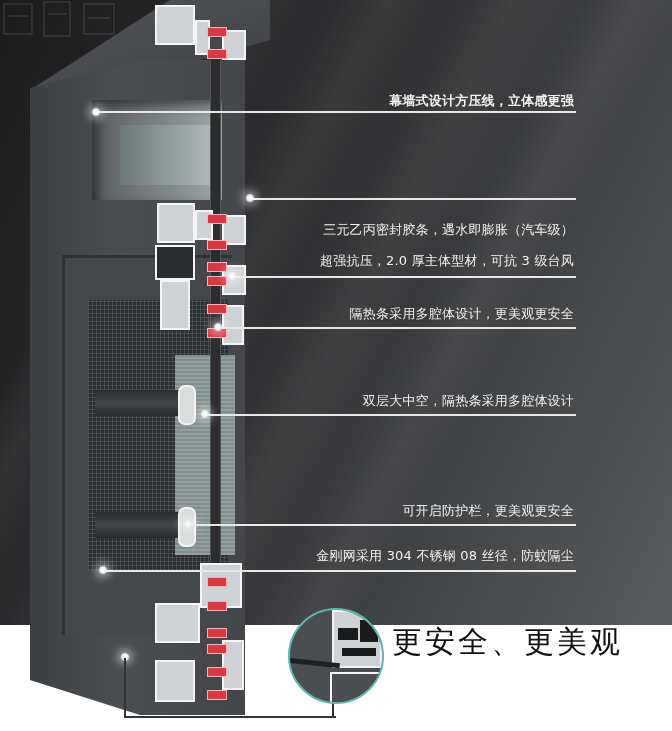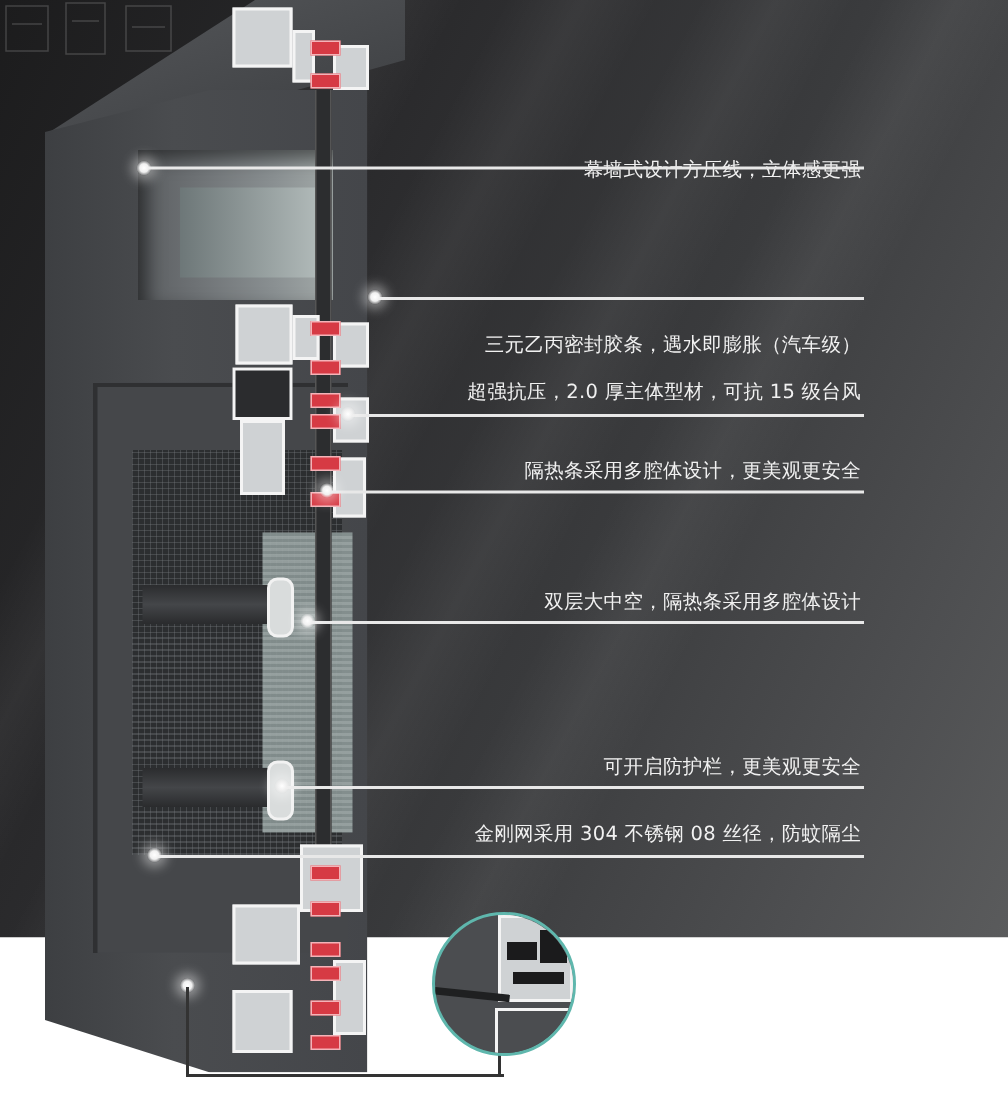--- a/index.html
+++ b/index.html
@@ -113,31 +113,31 @@
   <div class="profile" style="left:155px;top:660px;width:40px;height:42px;"></div>
   <div class="profile" style="left:222px;top:640px;width:22px;height:50px;"></div>
   <div class="seal" style="left:207px;top:577px;"></div>
   <div class="seal" style="left:207px;top:601px;"></div>
   <div class="seal" style="left:207px;top:628px;"></div>
   <div class="seal" style="left:207px;top:644px;"></div>
   <div class="seal" style="left:207px;top:667px;"></div>
   <div class="seal" style="left:207px;top:690px;"></div>
 
   <div class="callout" style="top:0;">
-    <span class="callout-text" style="top:104px;">幕墙式设计方压线，立体感更强</span>
+    <span class="callout-text" style="top:92px;font-weight:bold;">幕墙式设计方压线，立体感更强</span>
     <div class="callout-line" style="top:111px;left:96px;width:480px;"></div>
     <div class="dot" style="left:91px;top:107px;"></div>
   </div>
   <div class="callout" style="top:0;">
     <span class="callout-text" style="top:177px;margin-top:44px;">三元乙丙密封胶条，遇水即膨胀（汽车级）</span>
     <div class="callout-line" style="top:198px;left:250px;width:326px;"></div>
     <div class="dot" style="left:245px;top:193px;"></div>
   </div>
   <div class="callout" style="top:0;">
-    <span class="callout-text" style="top:252px;">超强抗压，2.0 厚主体型材，可抗 15 级台风</span>
+    <span class="callout-text" style="top:252px;">超强抗压，2.0 厚主体型材，可抗 3 级台风</span>
     <div class="callout-line" style="top:276px;left:232px;width:344px;"></div>
     <div class="dot" style="left:227px;top:271px;"></div>
   </div>
   <div class="callout" style="top:0;">
     <span class="callout-text" style="top:305px;">隔热条采用多腔体设计，更美观更安全</span>
     <div class="callout-line" style="top:327px;left:218px;width:358px;"></div>
     <div class="dot" style="left:213px;top:322px;"></div>
   </div>
   <div class="callout" style="top:0;">
     <span class="callout-text" style="top:392px;">双层大中空，隔热条采用多腔体设计</span>
@@ -163,14 +163,15 @@
     <div class="cyl-profile">
       <div class="hole" style="left:4px;top:16px;width:20px;height:12px;"></div>
       <div class="hole" style="left:26px;top:8px;width:18px;height:22px;"></div>
       <div class="hole" style="left:8px;top:36px;width:34px;height:8px;"></div>
     </div>
     <div class="cyl-lip"></div>
     <div class="cyl-bottom"></div>
   </div>
 
   <div class="slogan">
+    <div>更安全、更美观</div>
   </div>
 </div>
 
 </body></html>

